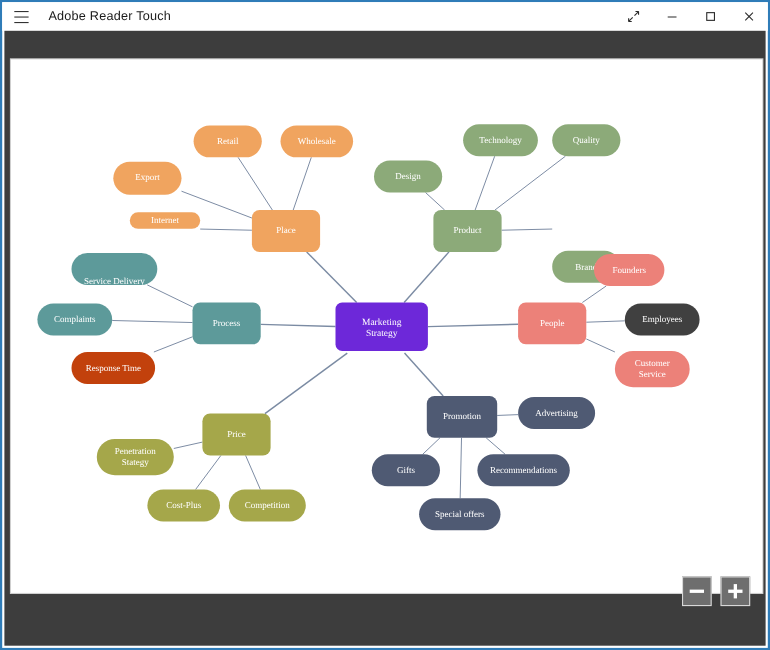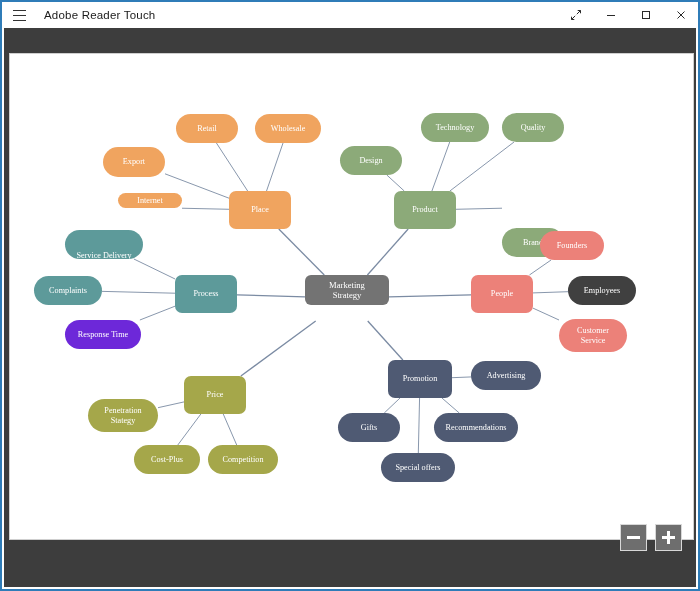--- a/index.html
+++ b/index.html
@@ -232,21 +232,21 @@
             <line x1="523" y1="254.13736263736263" x2="549" y2="265.9945054945055" stroke="#7b8ba3" stroke-width="0.9"></line>
             <line x1="174" y1="347.9076086956522" x2="148" y2="353.70108695652175" stroke="#7b8ba3" stroke-width="0.9"></line>
             <line x1="190.86046511627907" y1="360" x2="167.7906976744186" y2="391" stroke="#7b8ba3" stroke-width="0.9"></line>
             <line x1="213.24806201550388" y1="360" x2="226.70542635658916" y2="391" stroke="#7b8ba3" stroke-width="0.9"></line>
             <line x1="442" y1="323.69767441860466" x2="461" y2="322.9244186046512" stroke="#7b8ba3" stroke-width="0.9"></line>
             <line x1="390.02061855670104" y1="344" x2="374.24742268041234" y2="359" stroke="#7b8ba3" stroke-width="0.9"></line>
             <line x1="431.9381443298969" y1="344" x2="449.25773195876286" y2="359" stroke="#7b8ba3" stroke-width="0.9"></line>
             <line x1="409.57062146892656" y1="344" x2="408.3276836158192" y2="399" stroke="#7b8ba3" stroke-width="0.9"></line>
           </svg>
         <div id="node-layer">
-            <div class="node rounded center" title="Marketing Strategy" style="left: 295px; top: 221px; width: 84px; height: 30px; background: #737373; justify-content: center;">
+            <div class="node rounded center" title="Marketing Strategy" style="left: 295px; top: 221px; width: 84px; height: 44px; background: #6d28d9; justify-content: center;">
               <span>
                 <span style="display:block;font-style:normal;">Marketing</span>
                 <span style="display:block;font-style:normal;">Strategy</span>
               </span>
             </div>
             <div class="node rounded" title="Place" style="left: 219px; top: 137px; width: 62px; height: 38px; background: rgb(240, 164, 95);">
               <span>
                 <span style="display:block;font-style:normal;">Place</span>
               </span>
             </div>
@@ -303,21 +303,21 @@
             <div class="node pill" title="Service Delivery" style="left: 55px; top: 176px; width: 78px; height: 29px; background: rgb(93, 154, 154);">
               <span>
                 <span style="display:block;font-style:normal;margin-top:23px;">Service Delivery</span>
               </span>
             </div>
             <div class="node pill" title="Complaints" style="left: 24px; top: 222px; width: 68px; height: 29px; background: rgb(93, 154, 154);">
               <span>
                 <span style="display:block;font-style:normal;">Complaints</span>
               </span>
             </div>
-            <div class="node pill" title="Response Time" style="left: 55px; top: 266px; width: 76px; height: 29px; background: #6d28d9;">
+            <div class="node pill" title="Response Time" style="left: 55px; top: 266px; width: 76px; height: 29px; background: #c2410c;">
               <span>
                 <span style="display:block;font-style:normal;">Response Time</span>
               </span>
             </div>
             <div class="node rounded" title="People" style="left: 461px; top: 221px; width: 62px; height: 38px; background: rgb(236, 129, 121);">
               <span>
                 <span style="display:block;font-style:normal;">People</span>
               </span>
             </div>
             <div class="node pill" title="Founders" style="left: 530px; top: 177px; width: 64px; height: 29px; background: rgb(236, 129, 121);">

